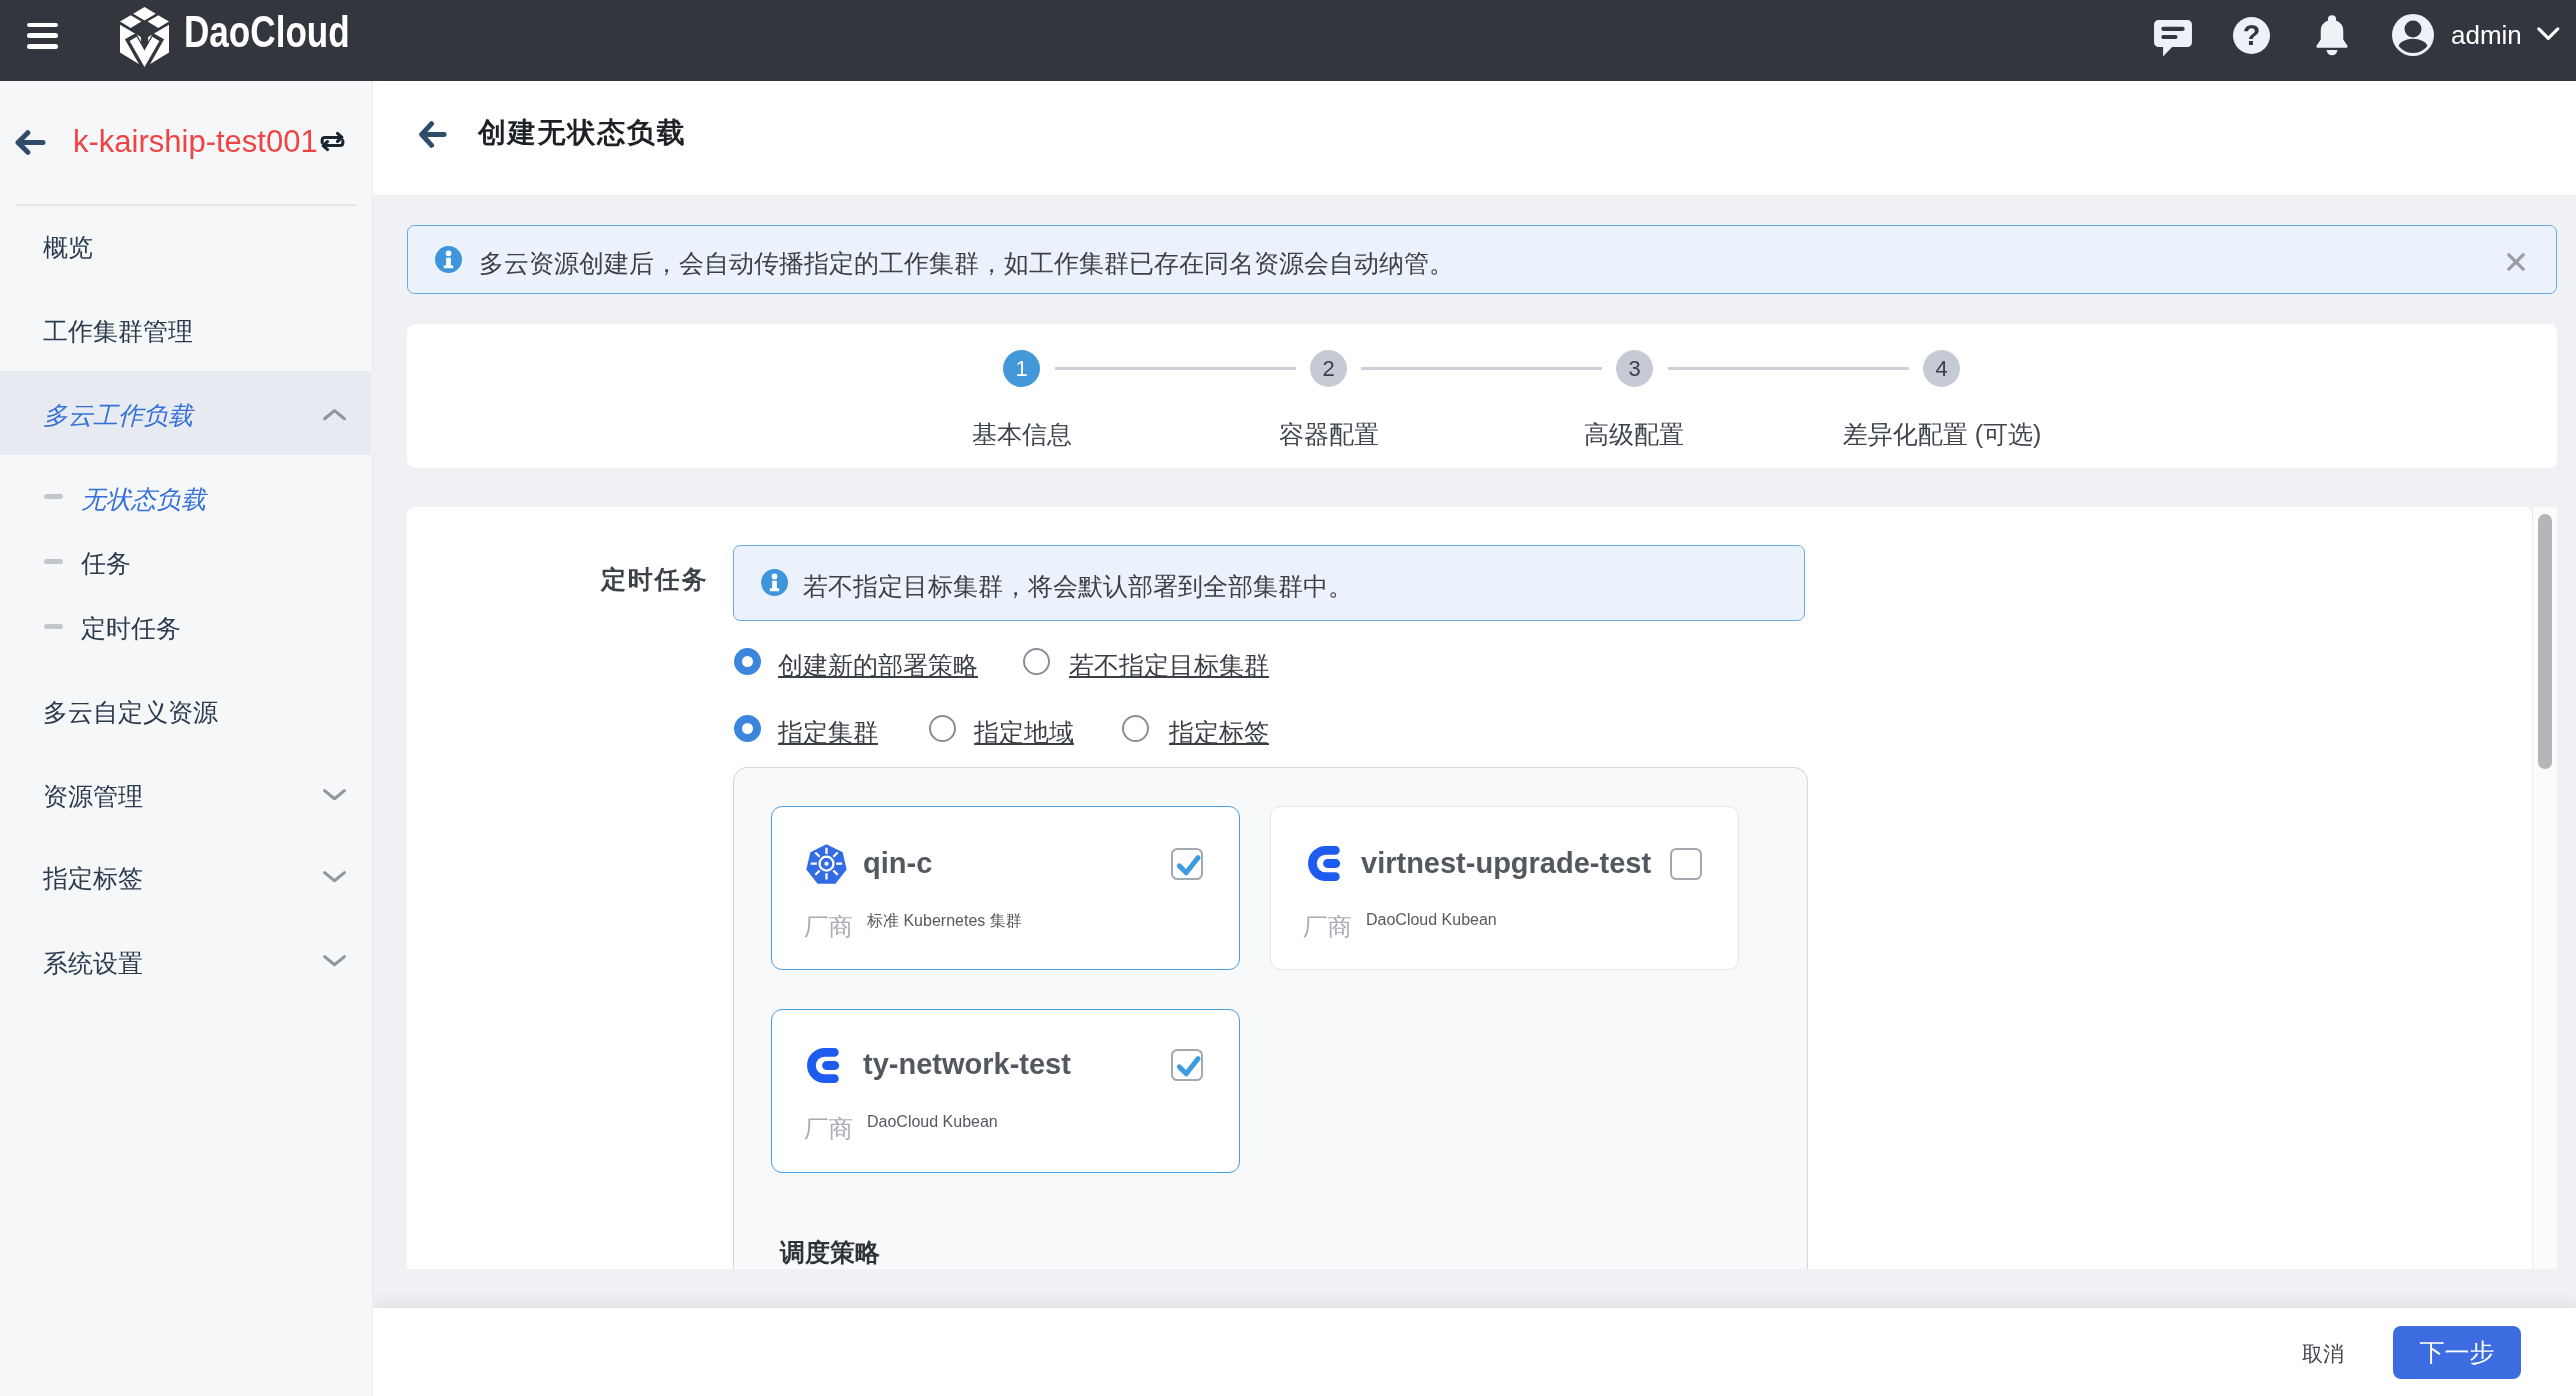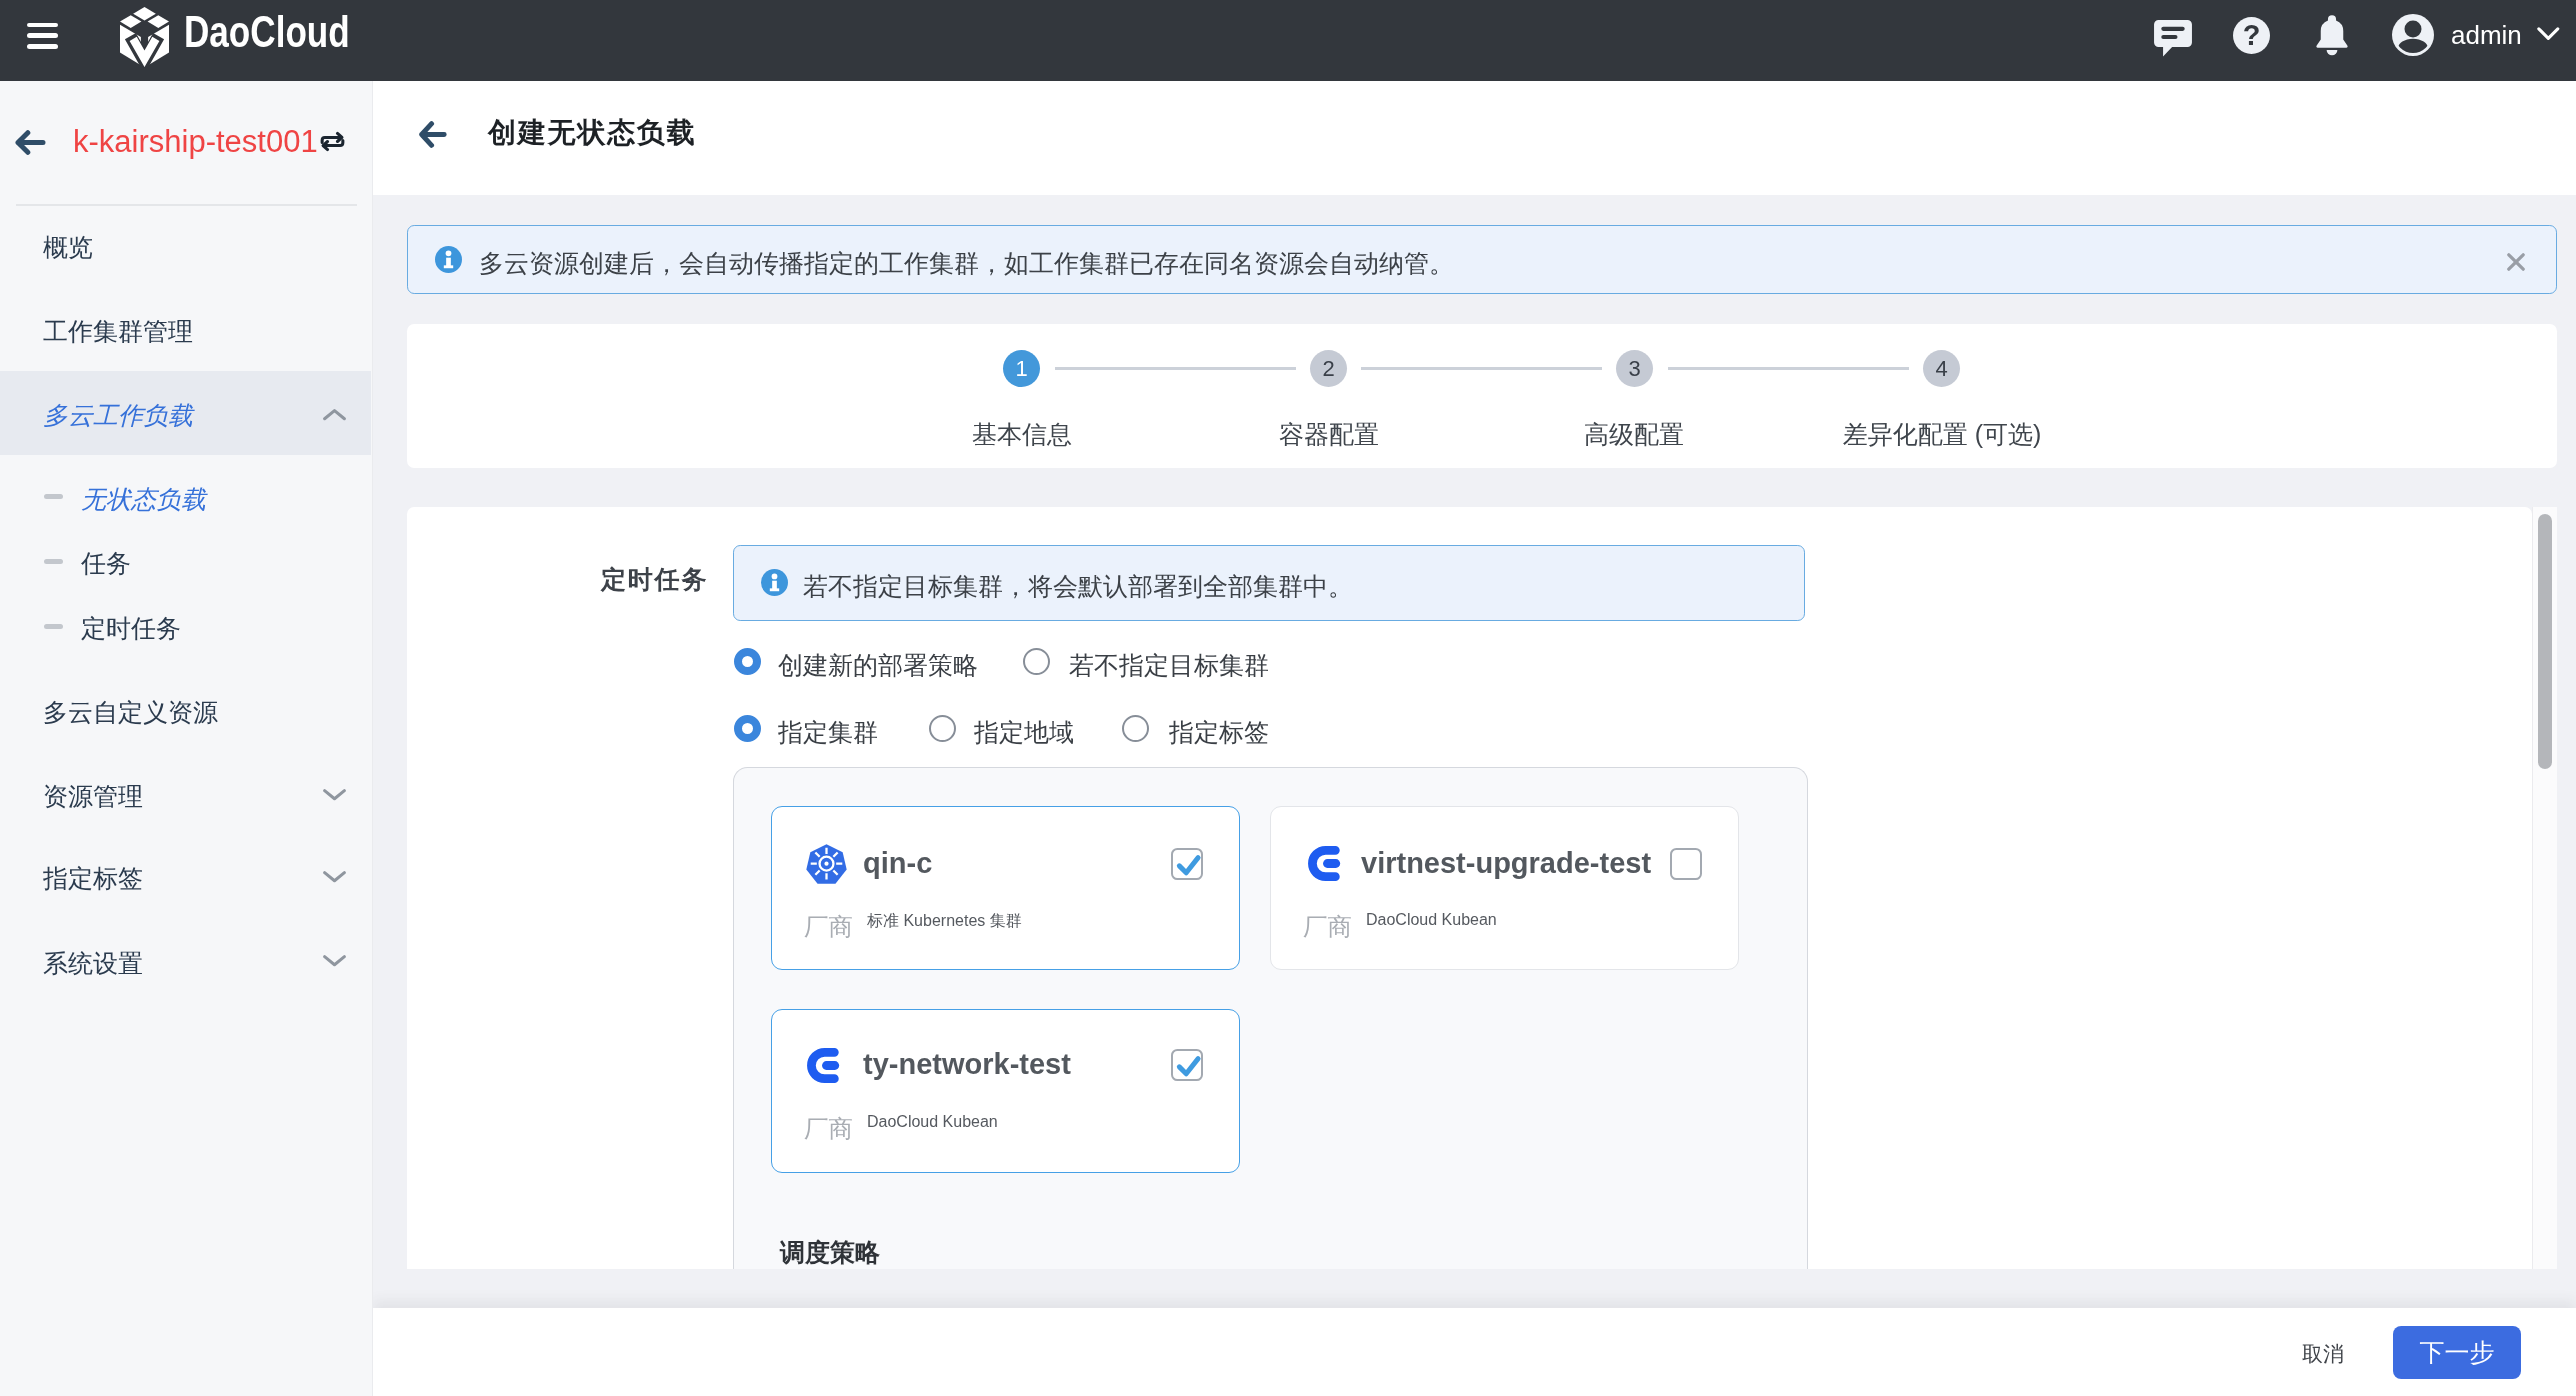--- a/index.html
+++ b/index.html
@@ -16,42 +16,42 @@
   
   #sidebar { left:0; top:81px; width:373px; height:1315px; background:#f6f7f9; border-right:1.8px solid #eaebee; z-index:20; }
   .side-item { position:absolute; left:43px; font-size:25px; color:#2b3b4e; font-weight:500; }
   .side-blue { color:#3671d9;font-style:italic; }
   #side-sel { left:0; top:290px; width:371px; height:84px; background:#e7eaf0; }
   .dash { position:absolute; left:44px; width:19px; height:4.5px; border-radius:2.7px; background:#c3c7cd; }
   .chev { position:absolute; left:321px; }
 
   
   #pagehead { left:373px; top:81px; width:2203px; height:114px; background:#fff; z-index:5; }
-  #pagetitle { left:478px; top:114px; font-size:28px; font-weight:700; color:#1d2125; letter-spacing:1.8px; z-index:6;margin-left:10px; }
+  #pagetitle { left:478px; top:114px; font-size:28px; font-weight:700; color:#1d2125; letter-spacing:1.8px; z-index:6; }
 
   
   .alert { background:#ebf2fc; border:1.8px solid #68abe1; border-radius:7.2px; }
   #alert1 { left:407px; top:225px; width:2150px; height:69px; z-index:5; }
   .alert-txt { font-size:25px; color:#3c4147; }
 
   
   #stepcard { left:407px; top:324px; width:2150px; height:144px; background:#fff; border-radius:7.2px; z-index:5; }
   .stepc { position:absolute; top:350px; width:37px; height:37px; border-radius:50%; background:#c5cad4; color:#3a4049; font-size:22px; line-height:37px; text-align:center; z-index:6; }
   .stepc.on { background:#4398da; color:#fff; }
   .stepline { position:absolute; top:367px; height:2.7px; background:#ccd1d9; z-index:6; }
   .steplab { position:absolute; top:418px; font-size:25px; color:#3f454c; z-index:6; white-space:nowrap; transform:translateX(-50%); }
 
   
   #formcard { left:407px; top:507px; width:2125px; height:762px; background:#fff; border-radius:7.2px 7.2px 0 0; z-index:5; }
   #lab-deploy { left:601px; top:563px; width:112px; font-size:25px; font-weight:700; letter-spacing:1.8px; color:#3d4249; z-index:6; }
   #alert2 { left:733px; top:545px; width:1072px; height:76px; z-index:6; }
   .radio { position:absolute; width:27px; height:27px; border-radius:50%; z-index:6; }
   .radio.sel { background:#fff; border:8.1px solid #3b86dc; }
   .radio.un { background:#fff; border:2.7px solid #878e98; }
-  .rlab { position:absolute; font-size:25px; color:#3a3f45; z-index:6; white-space:nowrap; }
+  .rlab { position:absolute; font-size:25px; color:#3a3f45; z-index:6; white-space:nowrap;text-decoration:underline; }
 
   
   #clusterbox { left:733px; top:767px; width:1075px; height:502px; background:#f8f9fb; border:1.8px solid #d5d8de; border-bottom:none; border-radius:14.5px 14.5px 0 0; z-index:6; }
   .ccard { position:absolute; width:469px; height:164px; background:#fff; border-radius:11px; z-index:7; }
   .ccard.sel { border:1.8px solid #46a0e6; }
   .ccard.un { border:1.8px solid #e3e5e9; }
   .ctitle { position:absolute; font-size:29px; font-weight:600; color:#53585e; white-space:nowrap; }
   .vendor-l { position:absolute; font-size:24.4px; color:#a9adb3; }
   .vendor-v { position:absolute; font-size:16px; color:#55595f; white-space:nowrap; }
   .cbx { position:absolute; width:32px; height:32px; border-radius:6.3px; background:#fff; border:2.7px solid #a3a9b1; }

